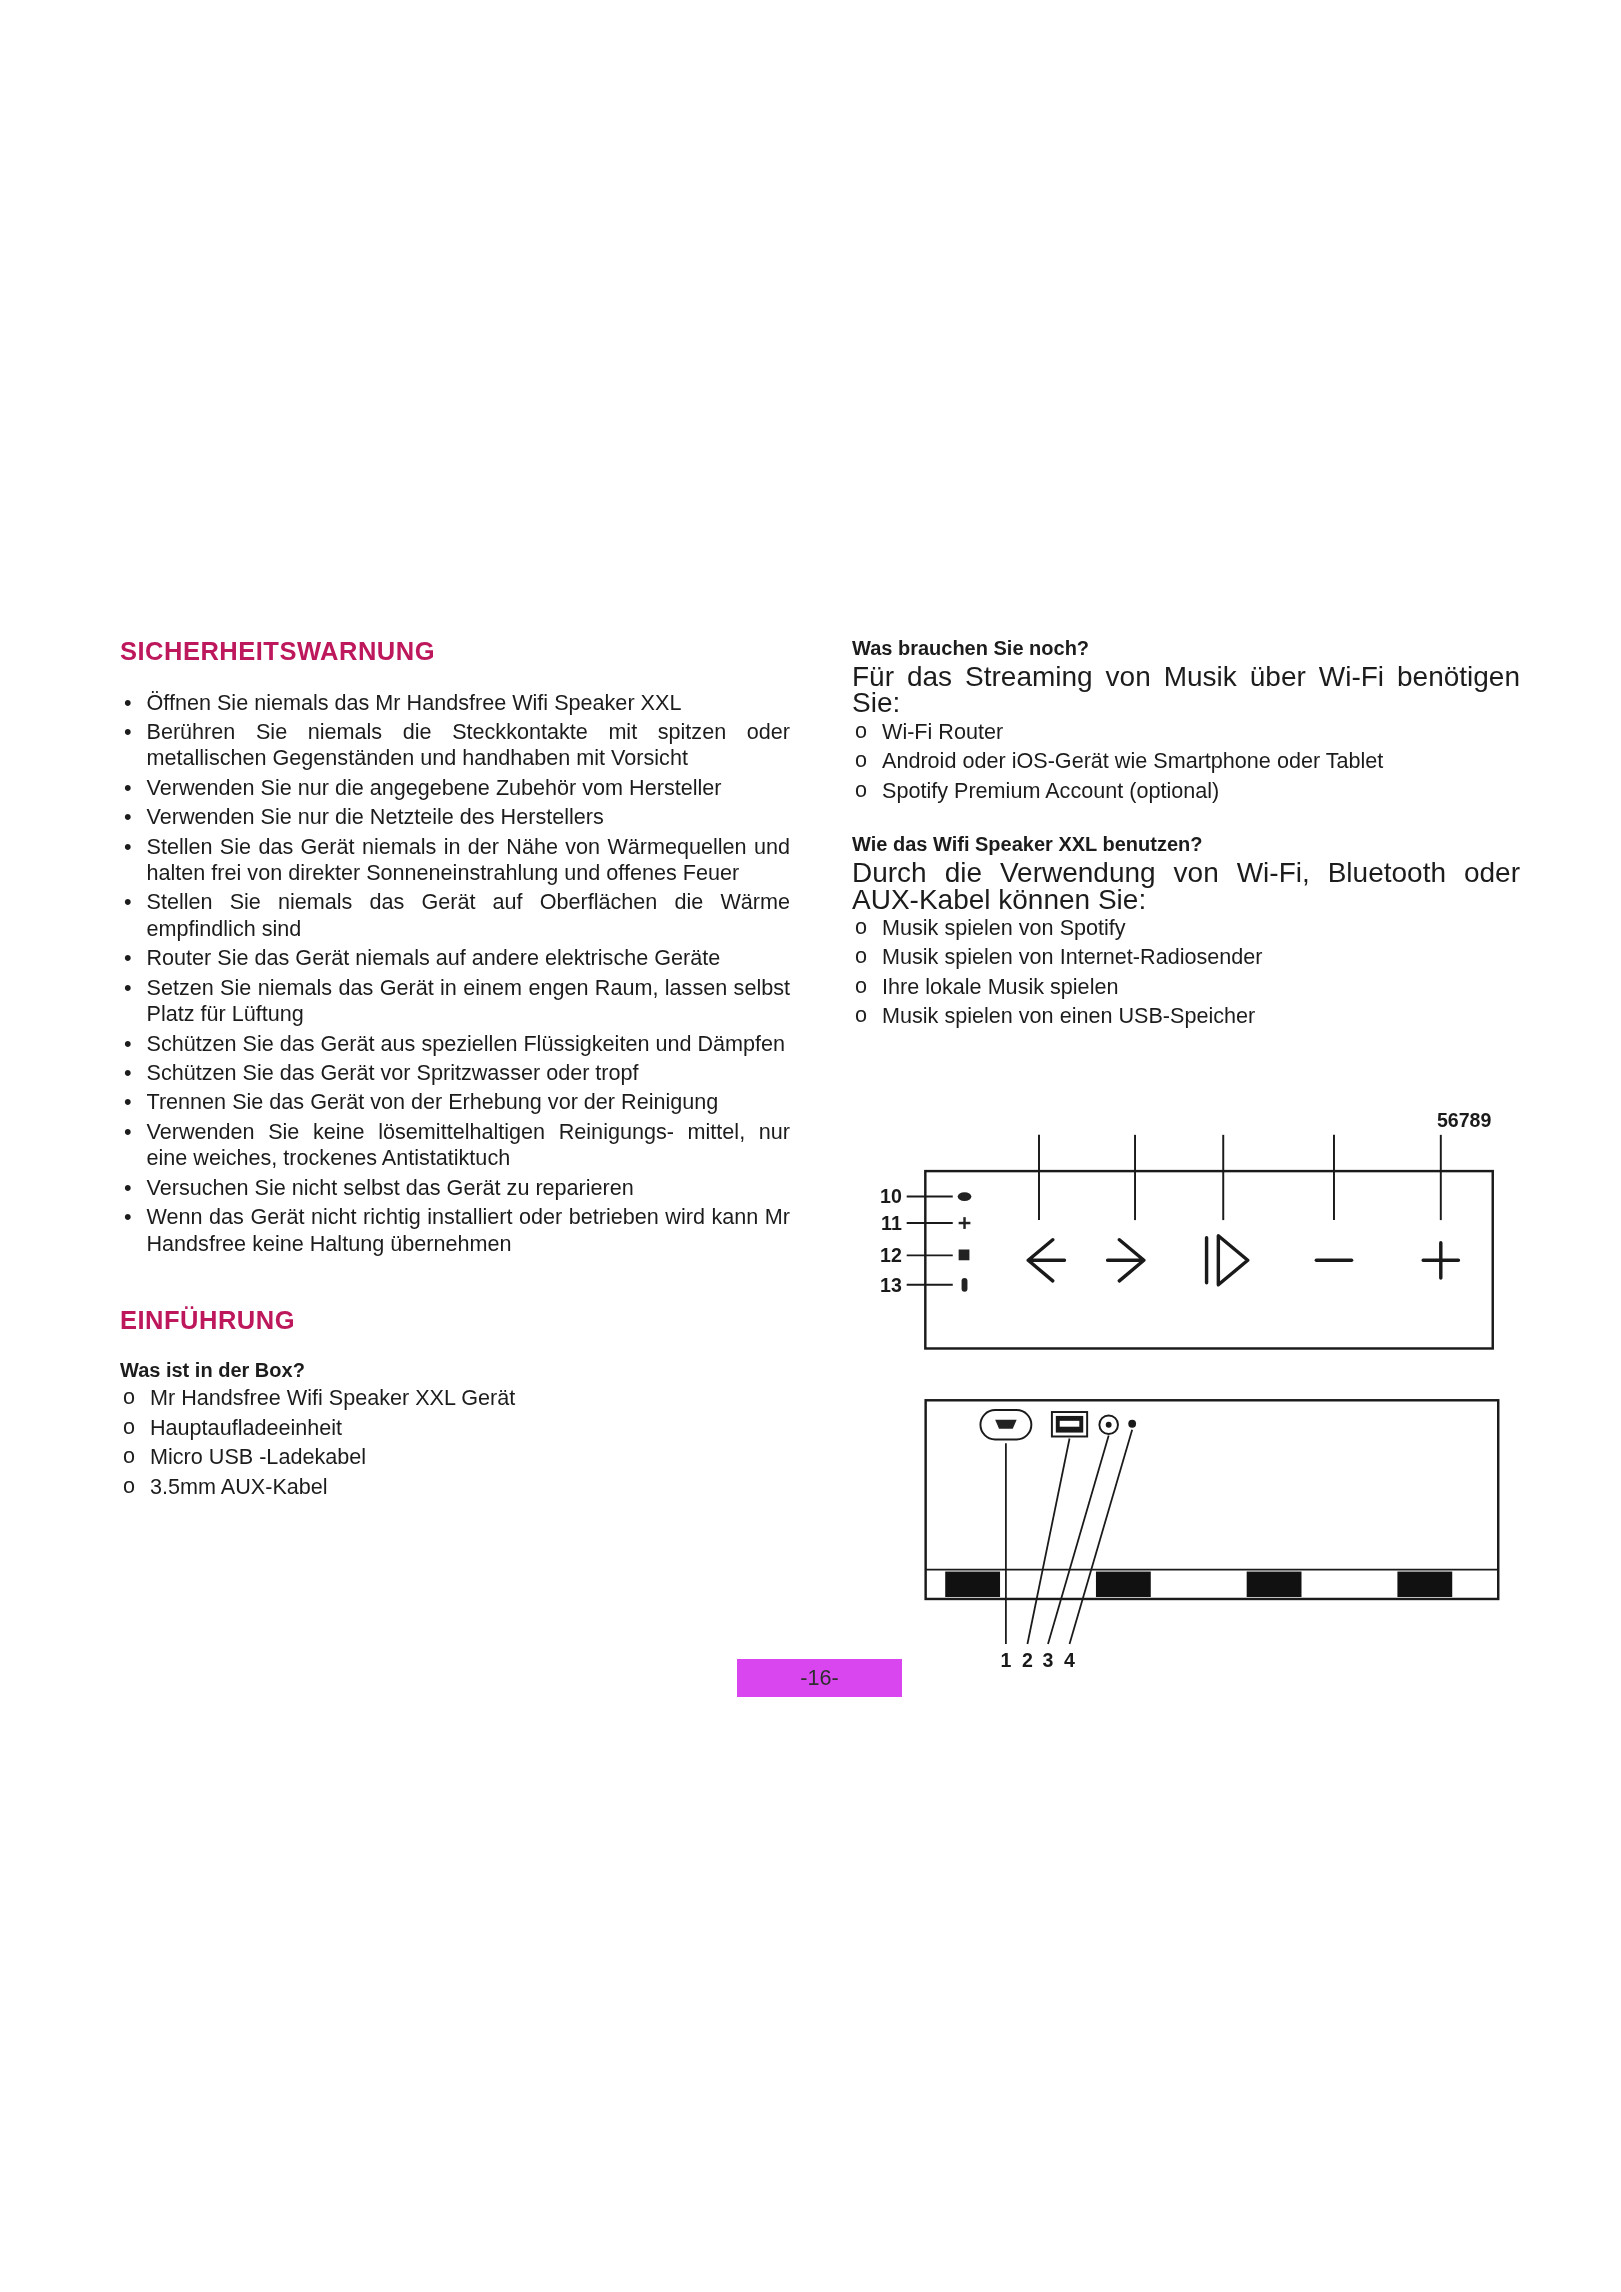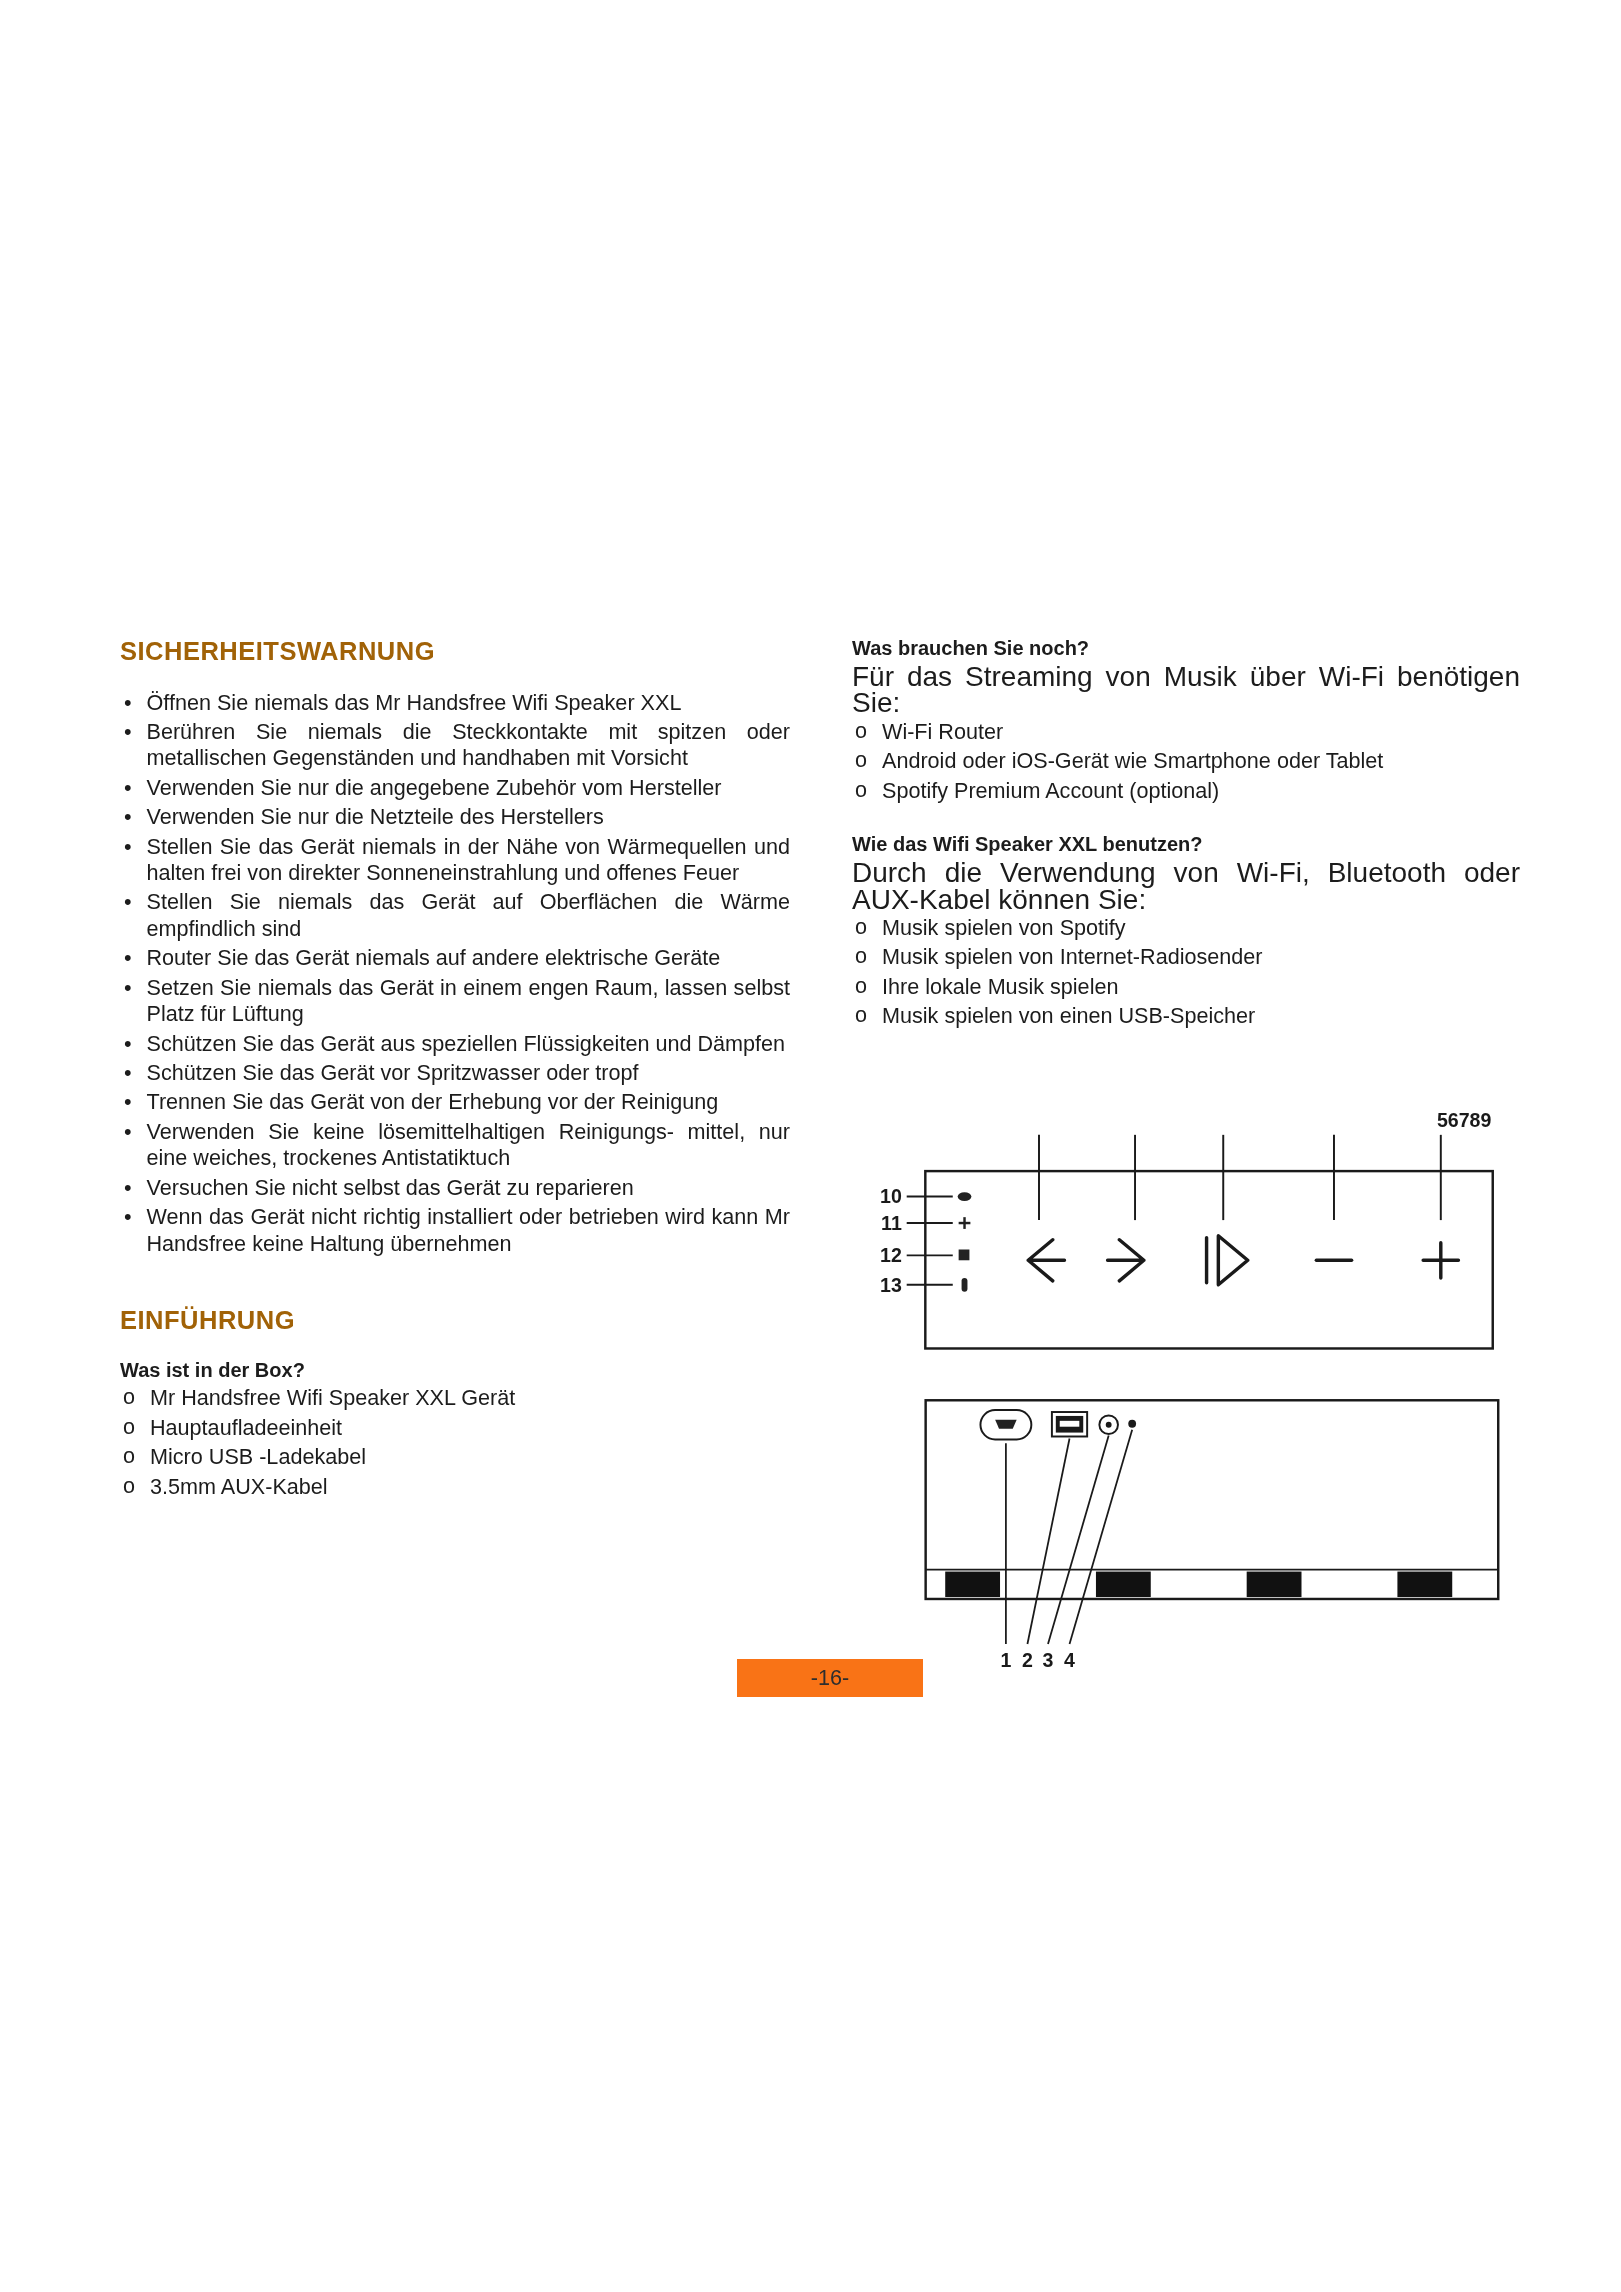--- a/index.html
+++ b/index.html
@@ -10,21 +10,21 @@
     background: #ffffff;
     font-family: "Liberation Sans", "DejaVu Sans", sans-serif;
     color: #1c1c1c;
     overflow: hidden;
   }
   .col { position: absolute; top: 637px; }
   .col-left  { left: 120px; width: 670px; }
   .col-right { left: 852px; width: 668px; }
 
   .green-heading {
-    color: #a16207;
+    color: #be185d;
     font-size: 25.5px;
     font-weight: bold;
     letter-spacing: 0.5px;
     margin: 0 0 23.5px 0;
   }
   .sub-heading {
     font-size: 20px;
     font-weight: bold;
     margin: 0 0 3.9px 0;
   }
@@ -46,22 +46,22 @@
   ul.bullet-list .mk { position: absolute; left: 3.9px; top: 0; }
   ul.circle-list li { padding-left: 30px; }
   ul.circle-list .mk { position: absolute; left: 2.9px; top: -1px; }
 
   .section-gap { margin-top: 29px; }
   .intro-heading { margin-top: 49px; }
 
   .footer-badge {
     position: absolute;
     left: 737px; top: 1659px;
-    width: 186px; height: 38px;
-    background: #f97316;
+    width: 165px; height: 38px;
+    background: #d946ef;
     display: flex; align-items: center; justify-content: center;
     font-size: 21.6px;
     color: #2e2e2e;
   }
 
   svg { position: absolute; }
   svg text {
     font-family: "Liberation Sans", "DejaVu Sans", sans-serif;
     font-weight: bold;
     font-size: 20px;

